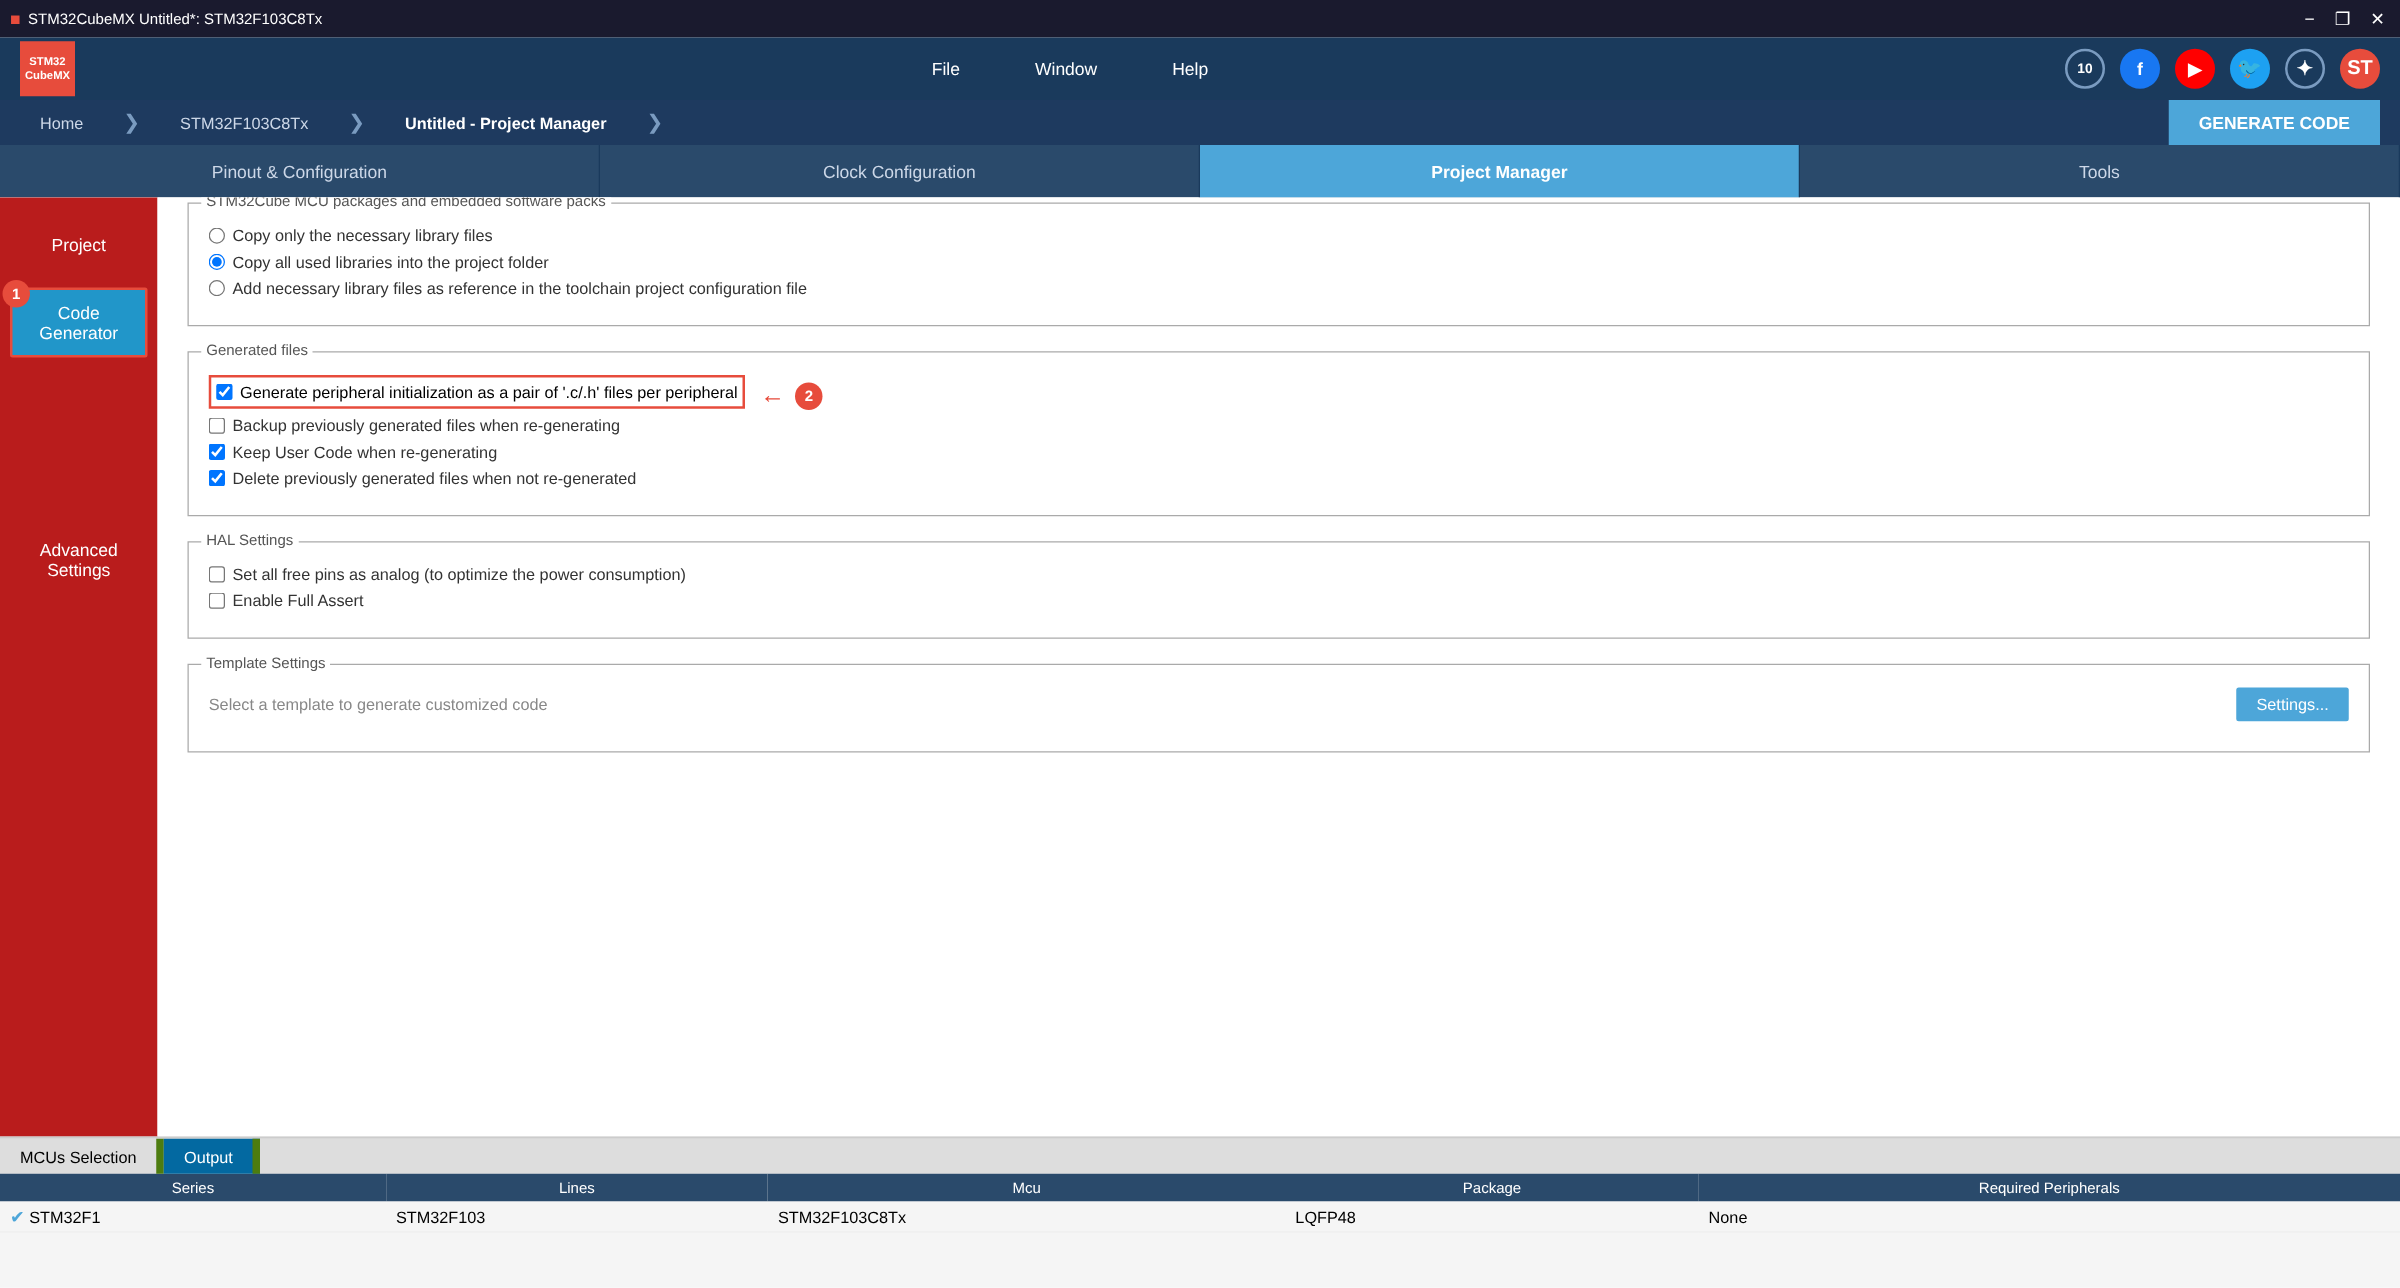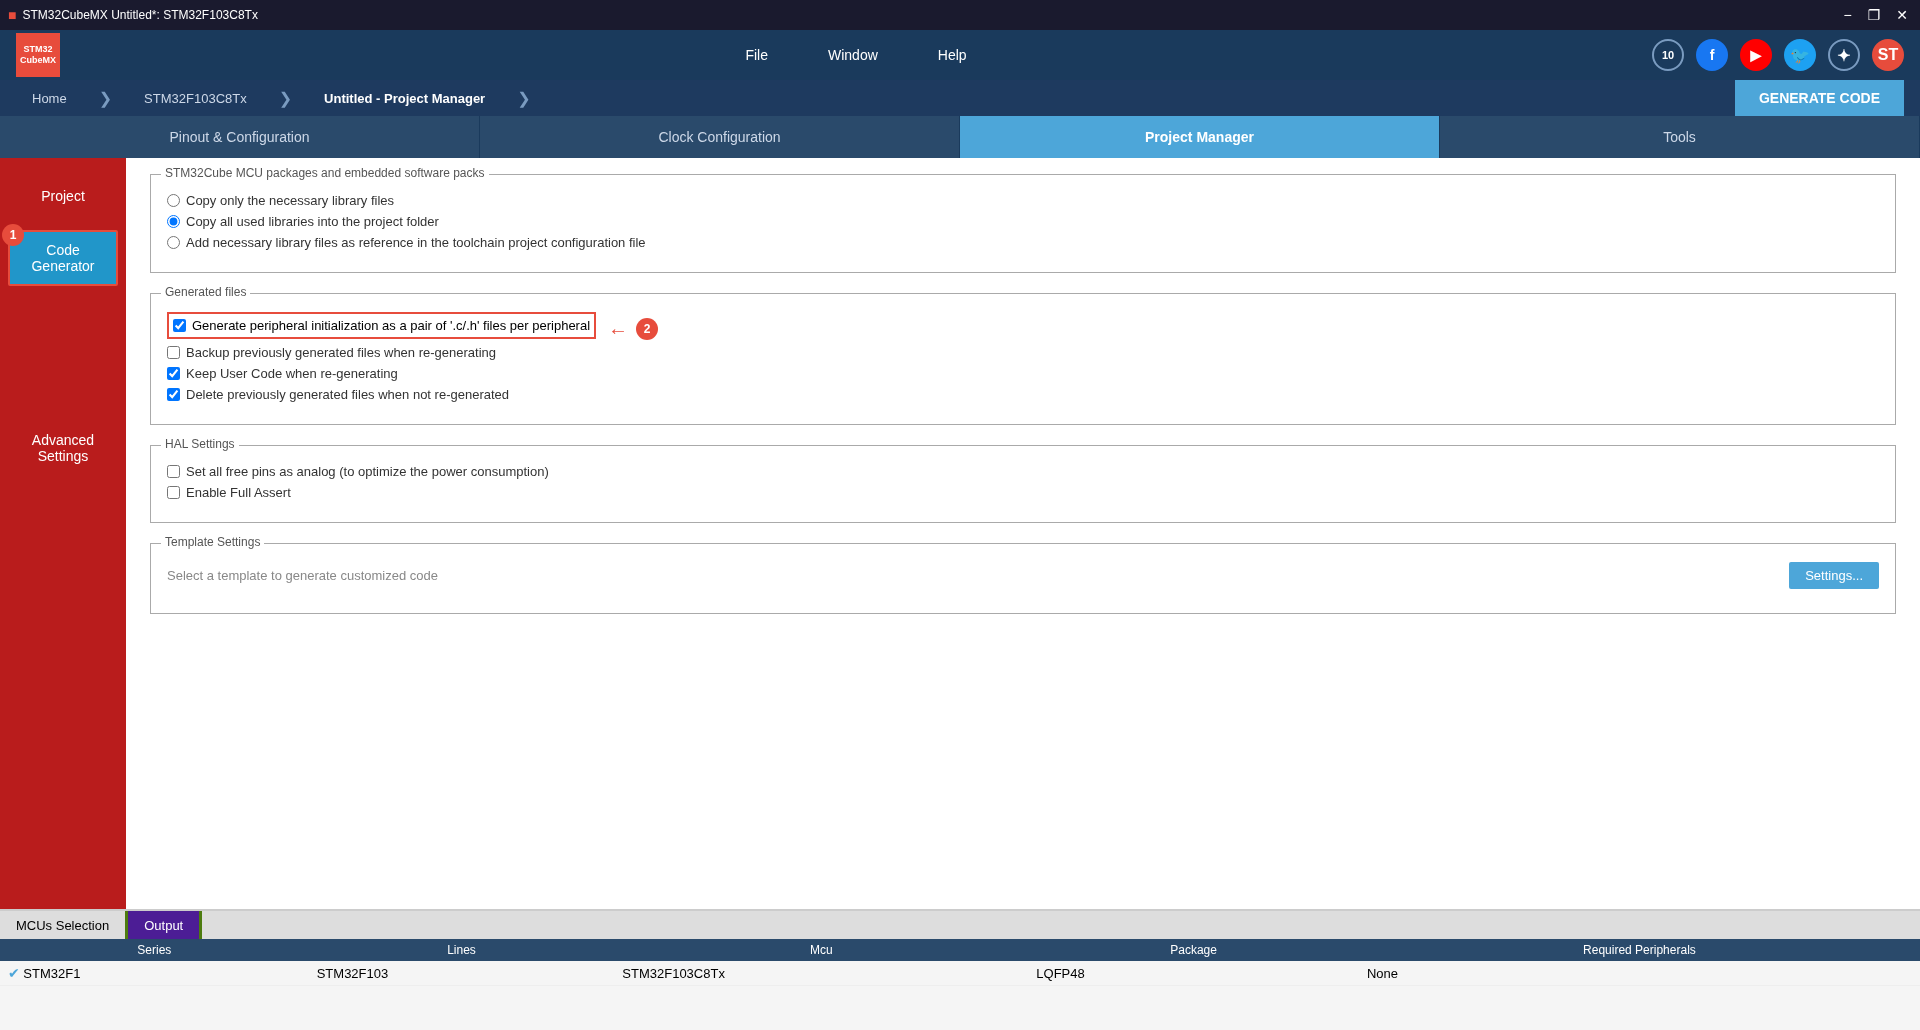--- a/index.html
+++ b/index.html
@@ -144,21 +144,21 @@
       display: flex;
       align-items: center;
       justify-content: center;
       font-size: 12px;
       font-weight: bold;
     }
 
     
     .content {
       flex: 1;
-      padding: 16px 24px;
+      padding: 4px 24px;
       background: white;
       overflow-y: auto;
     }
 
     
     .fieldset-group {
       border: 1px solid #aaa;
       margin-bottom: 20px;
       padding: 12px 16px 16px;
       position: relative;
@@ -239,26 +239,26 @@
     }
     .bottom-tabs {
       display: flex;
       background: #ddd;
       height: 28px;
     }
     .bottom-tab {
       padding: 4px 16px;
       font-size: 13px;
       cursor: pointer;
-      border-right: 3px solid #4d7c0f;
+      border-right: 6px solid #4d7c0f;
       display: flex;
       align-items: center;
     }
     .bottom-tab.active {
-      background: #4c1d95;
+      background: #0369a1;
       color: white;
     }
     .bottom-table {
       width: 100%;
       border-collapse: collapse;
     }
     .bottom-table th {
       background: #2a4a6b;
       color: white;
       font-size: 12px;

